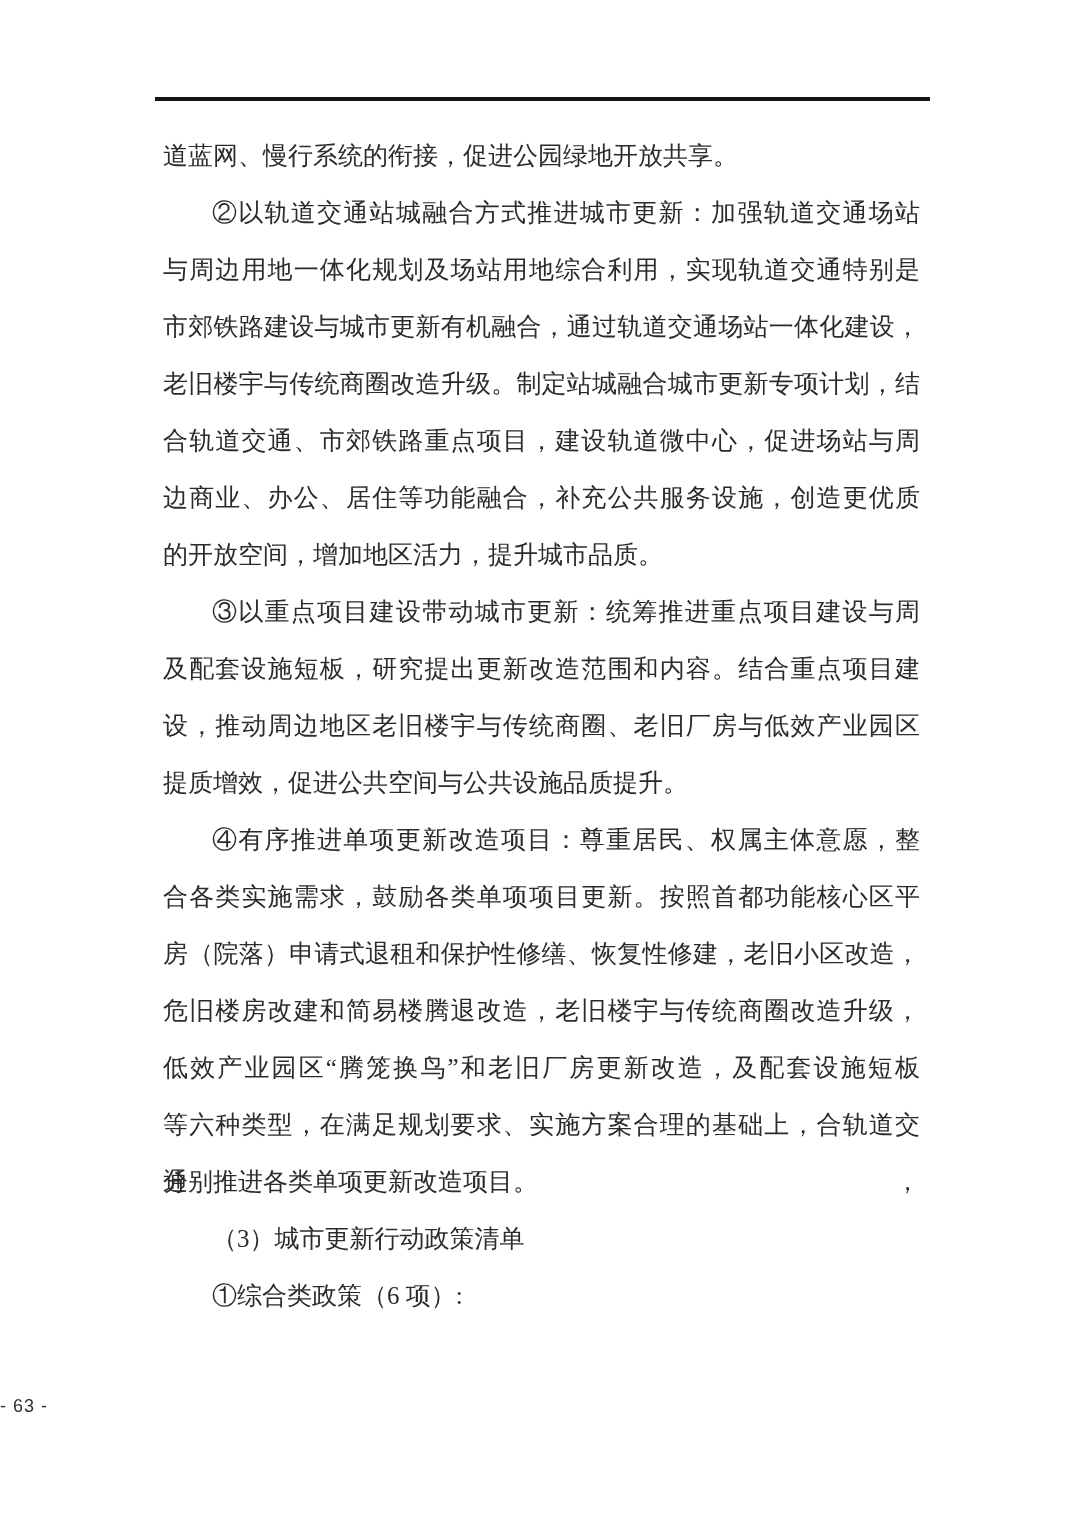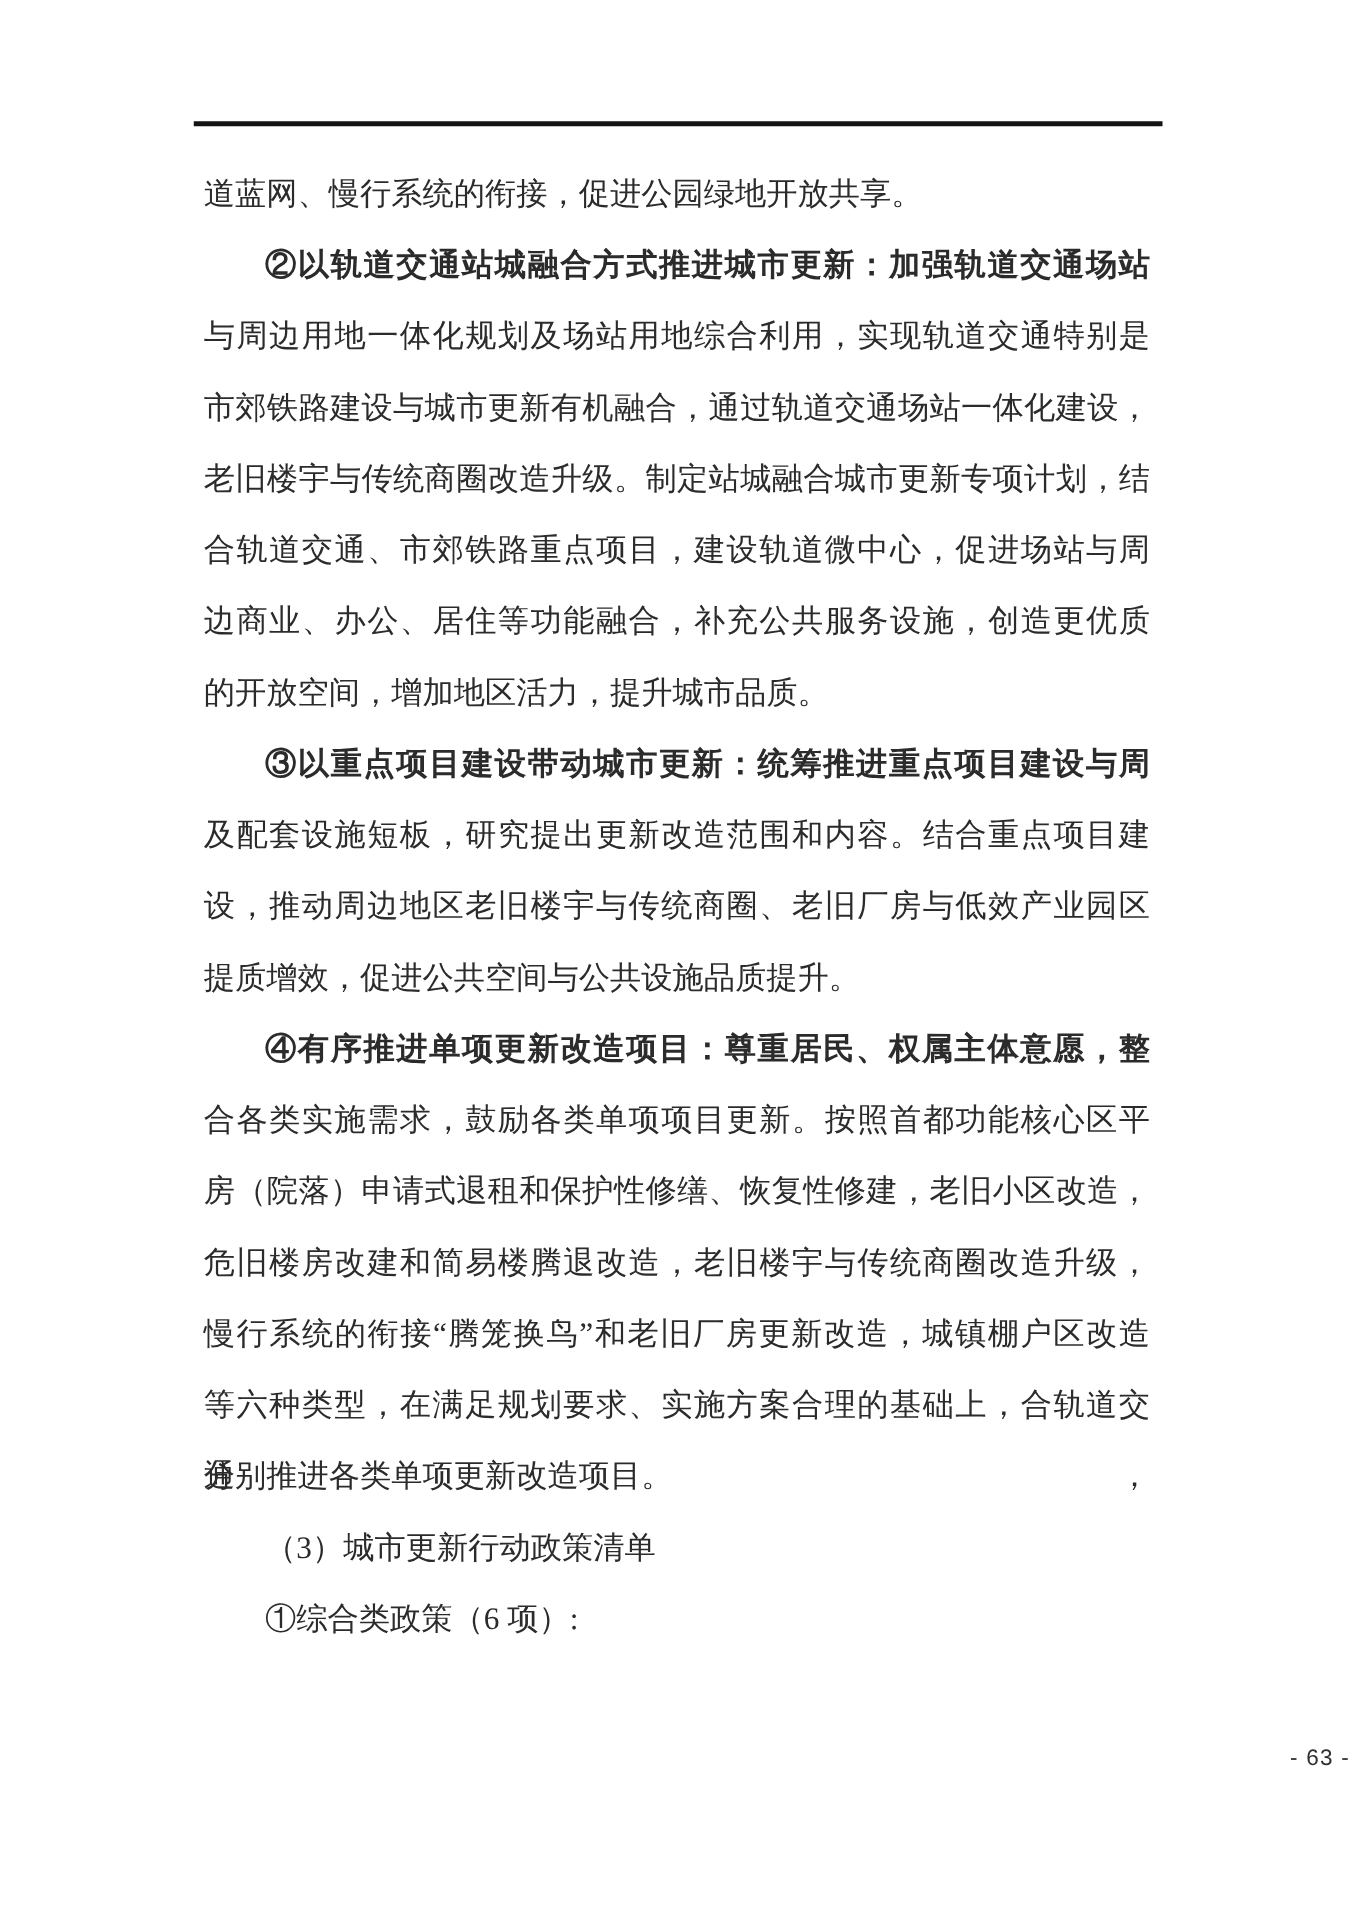--- a/index.html
+++ b/index.html
@@ -43,28 +43,27 @@
     white-space: normal;
     text-align: justify;
     text-align-last: justify;
     text-justify: inter-character;
   }
   .line.indent {
     padding-left: 49px;
   }
   .line.j.indent {
     width: 708px; 
-    font-weight: bold;
   }
   .footer {
     position: absolute;
     left: 0;
     top: 1396px;
     width: 1080px;
-    text-align: right;
+    text-align: left;
     color: #2f2f2f;
     font-size: 18px;
     font-family: "Liberation Sans", sans-serif;
     letter-spacing: 1px;
   }
 </style>
 </head>
 <body>
 
 <div class="sheet">
@@ -79,20 +78,20 @@
       <div class="line j">边商业、办公、居住等功能融合，补充公共服务设施，创造更优质</div>
       <div class="line">的开放空间，增加地区活力，提升城市品质。</div>
       <div class="line indent j">③以重点项目建设带动城市更新：统筹推进重点项目建设与周</div>
       <div class="line j">及配套设施短板，研究提出更新改造范围和内容。结合重点项目建</div>
       <div class="line j">设，推动周边地区老旧楼宇与传统商圈、老旧厂房与低效产业园区</div>
       <div class="line">提质增效，促进公共空间与公共设施品质提升。</div>
       <div class="line indent j">④有序推进单项更新改造项目：尊重居民、权属主体意愿，整</div>
       <div class="line j">合各类实施需求，鼓励各类单项项目更新。按照首都功能核心区平</div>
       <div class="line j">房（院落）申请式退租和保护性修缮、恢复性修建，老旧小区改造，</div>
       <div class="line j">危旧楼房改建和简易楼腾退改造，老旧楼宇与传统商圈改造升级，</div>
-      <div class="line j">慢行系统的衔接“腾笼换鸟”和老旧厂房更新改造，城镇棚户区改造</div>
+      <div class="line j">低效产业园区“腾笼换鸟”和老旧厂房更新改造，及配套设施短板</div>
       <div class="line j">等六种类型，在满足规划要求、实施方案合理的基础上，合轨道交通，</div>
       <div class="line">分别推进各类单项更新改造项目。</div>
       <div class="line indent">（3）城市更新行动政策清单</div>
       <div class="line indent">①综合类政策（6 项）:</div>
     </div>
   <div class="footer">- 63 -</div>
 </div>
 
 </body></html>

